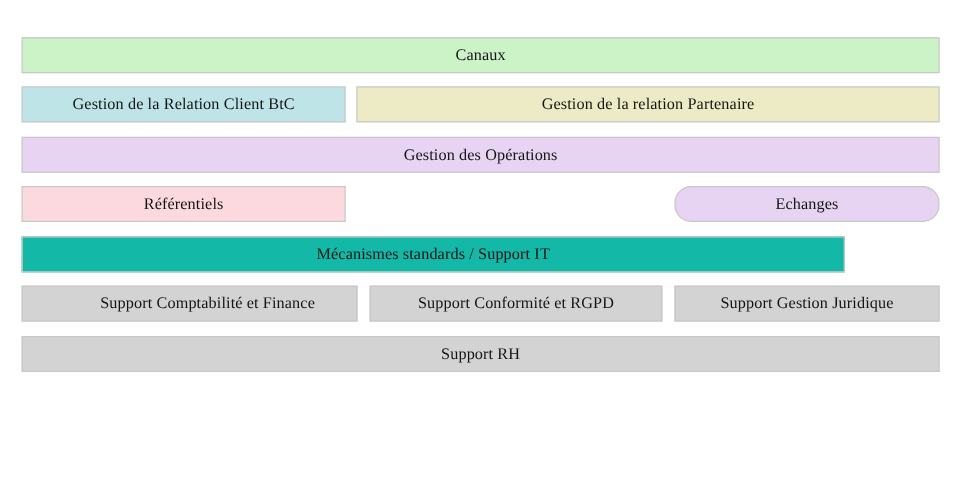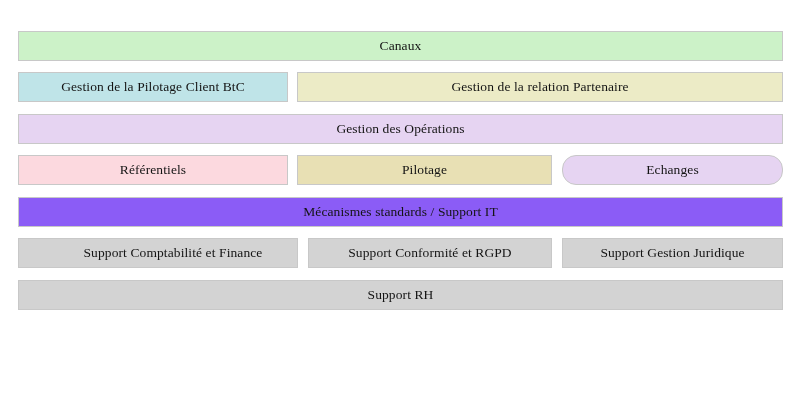--- a/index.html
+++ b/index.html
@@ -53,44 +53,41 @@
 <body>
 
 <div id="canvas" style="background: rgb(255, 255, 255);">
     <div class="row" style="top: 31px;">
       <div class="cell" style="position: absolute; left: 0px; width: 765px; height: 30px; background: rgb(204, 242, 200); border-color: rgb(200, 200, 200); color: rgb(20, 20, 20);">
         <span class="cell-label">Canaux</span>
       </div>
     </div>
     <div class="row" style="top: 72px;">
       <div class="cell" style="position: absolute; left: 0px; width: 270px; height: 30px; background: rgb(191, 228, 232); border-color: rgb(200, 200, 200); color: rgb(20, 20, 20);">
-        <span class="cell-label">Gestion de la Pilotage Client BtC</span>
+        <span class="cell-label">Gestion de la Relation Client BtC</span>
       </div>
       <div class="cell" style="position: absolute; left: 279px; width: 486px; height: 30px; background: rgb(236, 235, 198); border-color: rgb(200, 200, 200); color: rgb(20, 20, 20);">
         <span class="cell-label">Gestion de la relation Partenaire</span>
       </div>
     </div>
     <div class="row" style="top: 114px;">
       <div class="cell" style="position: absolute; left: 0px; width: 765px; height: 30px; background: rgb(230, 212, 242); border-color: rgb(200, 200, 200); color: rgb(20, 20, 20);">
         <span class="cell-label">Gestion des Opérations</span>
       </div>
     </div>
     <div class="row" style="top: 155px;">
       <div class="cell" style="position: absolute; left: 0px; width: 270px; height: 30px; background: rgb(252, 217, 223); border-color: rgb(200, 200, 200); color: rgb(20, 20, 20);">
         <span class="cell-label">Référentiels</span>
       </div>
-      <div class="cell" style="position: absolute; left: 279px; width: 255px; height: 30px; background: rgb(232, 224, 180); border-color: rgb(200, 200, 200); color: rgb(20, 20, 20);">
-        <span class="cell-label">Pilotage</span>
-      </div>
       <div class="cell" style="position: absolute; left: 544px; width: 221px; height: 30px; background: rgb(230, 212, 242); border-color: rgb(200, 200, 200); color: rgb(20, 20, 20); border-radius: 14px;">
         <span class="cell-label">Echanges</span>
       </div>
     </div>
     <div class="row" style="top: 197px;">
-      <div class="cell" style="position: absolute; left: 0px; width: 765px; height: 30px; background: #8b5cf6; border-color: rgb(200, 200, 200); color: rgb(20, 20, 20);">
+      <div class="cell" style="position: absolute; left: 0px; width: 686px; height: 30px; background: #14b8a6; border-color: rgb(200, 200, 200); color: rgb(20, 20, 20);">
         <span class="cell-label">Mécanismes standards / Support IT</span>
       </div>
     </div>
     <div class="row" style="top: 238px;">
       <div class="cell" style="position: absolute; left: 0px; width: 280px; height: 30px; background: rgb(211, 211, 211); border-color: rgb(200, 200, 200); color: rgb(20, 20, 20); padding-left: 30px;">
         <span class="cell-label">Support Comptabilité et Finance</span>
       </div>
       <div class="cell" style="position: absolute; left: 290px; width: 244px; height: 30px; background: rgb(211, 211, 211); border-color: rgb(200, 200, 200); color: rgb(20, 20, 20);">
         <span class="cell-label">Support Conformité et RGPD</span>
       </div>

